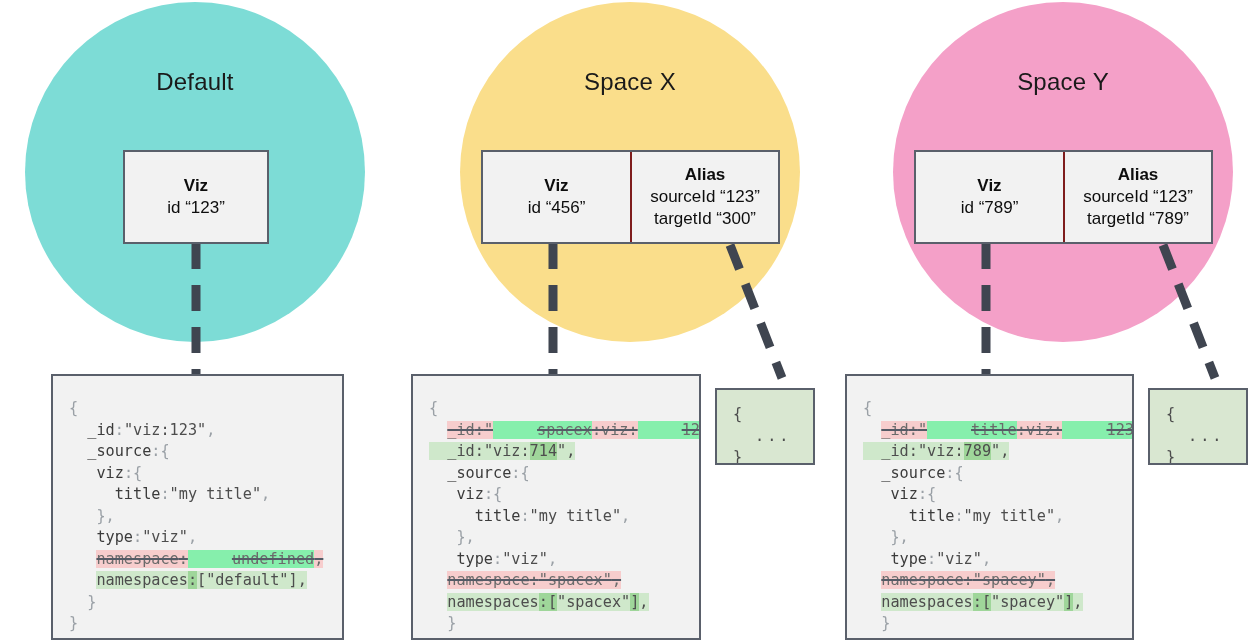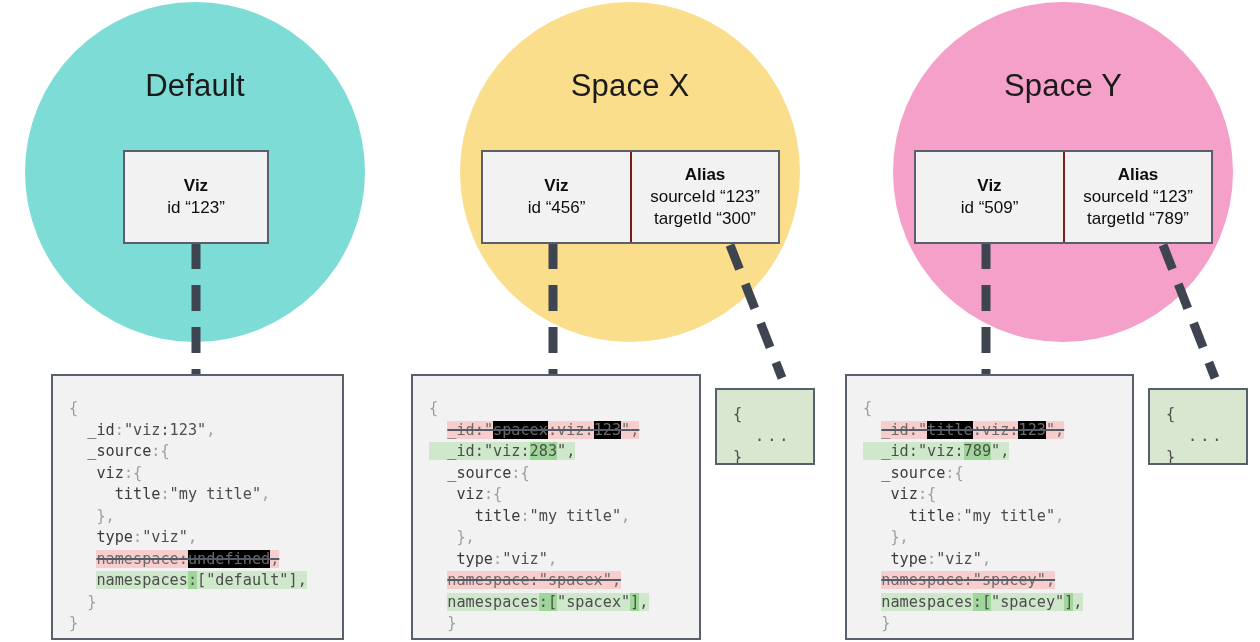--- a/index.html
+++ b/index.html
@@ -23,21 +23,21 @@
 
   
   .circle {
     position: absolute;
     border-radius: 50%;
   }
   .circle-label {
     position: absolute;
     width: 100%;
     text-align: center;
-    font-size: 31px;
+    font-size: 24px;
     color: #1a1a1a;
     font-family: "Liberation Sans", sans-serif;
     letter-spacing: 0.2px;
   }
 
   
   .entity-box {
     position: absolute;
     background: #f2f2f2;
     border: 2px solid #5a606b;
@@ -105,21 +105,22 @@
   .tok-punc { color: #9aa0a6; }
   .tok-str { color: #4d4d4d; }
   .hl-red {
     background: #f7cdcd;
     text-decoration: line-through;
     text-decoration-color: #555b66;
     text-decoration-thickness: 1.5px;
     color: #6b6b6b;
   }
   .hl-red-strong {
-    background: #000000;
+    background: #86efac;
+    padding-left: 44px;
   }
   .hl-green {
     background: #cfe8cb;
   }
   .hl-green-strong {
     background: #9fd69a;
   }
   .ellipsis-line {
     white-space: pre;
     padding-left: 38px;
@@ -171,21 +172,21 @@
     <div class="entity-cell">
       <div class="entity-title">Alias</div>
       <div class="entity-line">sourceId “123”</div>
       <div class="entity-line">targetId “300”</div>
     </div>
   </div>
 
   <div class="entity-box" style="left:914px; top:150px; width:299px; height:94px;">
     <div class="entity-cell" style="flex:0 0 147px;">
       <div class="entity-title">Viz</div>
-      <div class="entity-line">id “509”</div>
+      <div class="entity-line">id “789”</div>
     </div>
     <div class="entity-cell">
       <div class="entity-title">Alias</div>
       <div class="entity-line">sourceId “123”</div>
       <div class="entity-line">targetId “789”</div>
     </div>
   </div>
 
   <div class="code-box" id="code-default" style="left:51px; top:374px; width:293px; height:266px;">
       <div class="code-line"><span class="tok-punc">{</span></div>
@@ -197,21 +198,21 @@
       <div class="code-line"><span class="tok-key">   type</span><span class="tok-punc">:</span><span class="tok-str">"viz"</span><span class="tok-punc">,</span></div>
       <div class="code-line"><span class="tok-punc">   </span><span class="hl-red">namespace</span><span class="hl-red">:</span><span class="hl-red hl-red-strong">undefined</span><span class="hl-red">,</span></div>
       <div class="code-line"><span class="tok-punc">   </span><span class="hl-green">namespaces</span><span class="hl-green hl-green-strong">:</span><span class="hl-green">["default"]</span><span class="hl-green">,</span></div>
       <div class="code-line"><span class="tok-punc">  }</span></div>
       <div class="code-line"><span class="tok-punc">}</span></div>
     </div>
 
   <div class="code-box" id="code-spacex" style="left:411px; top:374px; width:290px; height:266px;">
       <div class="code-line"><span class="tok-punc">{</span></div>
       <div class="code-line"><span class="tok-punc">  </span><span class="hl-red">_id</span><span class="hl-red">:</span><span class="hl-red">"</span><span class="hl-red hl-red-strong">spacex</span><span class="hl-red">:viz:</span><span class="hl-red hl-red-strong">123</span><span class="hl-red">"</span><span class="hl-red">,</span></div>
-      <div class="code-line"><span class="hl-green">  _id</span><span class="hl-green">:</span><span class="hl-green">"viz:</span><span class="hl-green hl-green-strong">283</span><span class="hl-green">"</span><span class="hl-green">,</span></div>
+      <div class="code-line"><span class="hl-green">  _id</span><span class="hl-green">:</span><span class="hl-green">"viz:</span><span class="hl-green hl-green-strong">714</span><span class="hl-green">"</span><span class="hl-green">,</span></div>
       <div class="code-line"><span class="tok-key">  _source</span><span class="tok-punc">:{</span></div>
       <div class="code-line"><span class="tok-key">   viz</span><span class="tok-punc">:{</span></div>
       <div class="code-line"><span class="tok-key">     title</span><span class="tok-punc">:</span><span class="tok-str">"my title"</span><span class="tok-punc">,</span></div>
       <div class="code-line"><span class="tok-punc">   },</span></div>
       <div class="code-line"><span class="tok-key">   type</span><span class="tok-punc">:</span><span class="tok-str">"viz"</span><span class="tok-punc">,</span></div>
       <div class="code-line"><span class="tok-punc">  </span><span class="hl-red">namespace</span><span class="hl-red">:</span><span class="hl-red">"spacex"</span><span class="hl-red">,</span></div>
       <div class="code-line"><span class="tok-punc">  </span><span class="hl-green">namespaces</span><span class="hl-green hl-green-strong">:</span><span class="hl-green hl-green-strong">[</span><span class="hl-green">"spacex"</span><span class="hl-green hl-green-strong">]</span><span class="hl-green">,</span></div>
       <div class="code-line"><span class="tok-punc">  }</span></div>
       <div class="code-line"><span class="tok-punc">}</span></div>
     </div>

